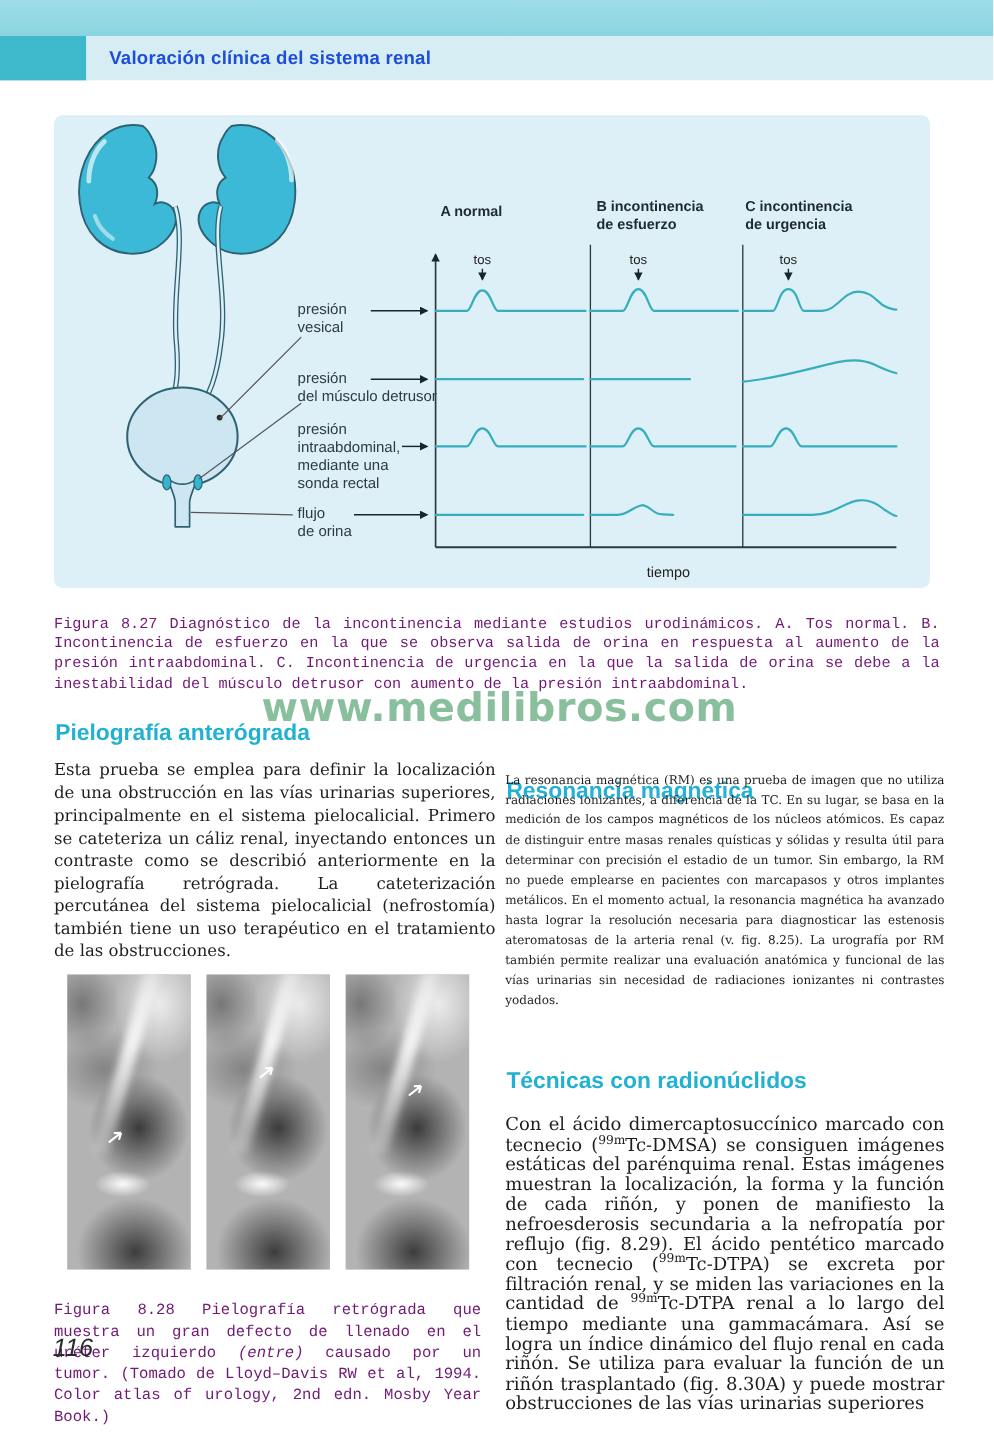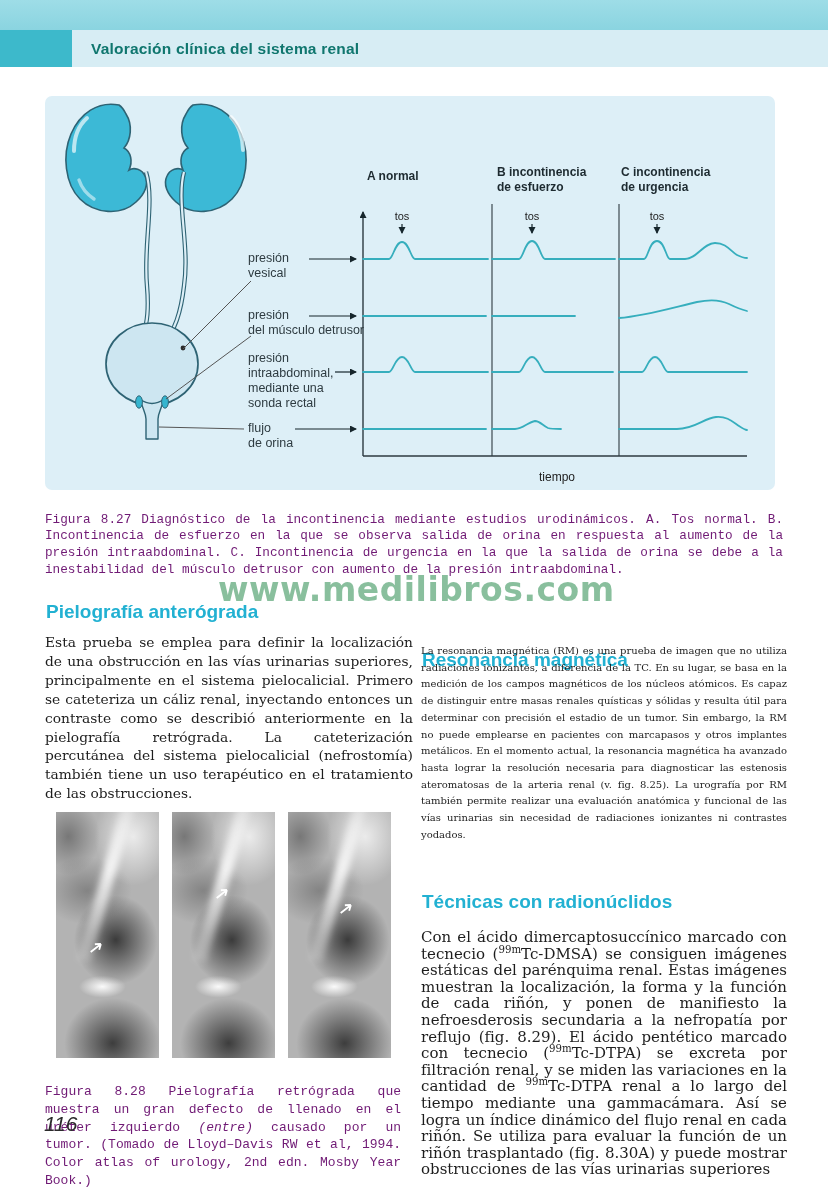--- a/index.html
+++ b/index.html
@@ -5,21 +5,21 @@
   html,body{margin:0;padding:0;background:#ffffff;}
   .page{position:relative;width:828px;height:1198px;background:#ffffff;overflow:hidden;
         font-family:"Liberation Sans",sans-serif;}
 
   
   .band-top{position:absolute;left:0;top:0;width:828px;height:30px;
             background:linear-gradient(#9edde7,#8ad4e0);}
   .band-square{position:absolute;left:0;top:30px;width:72px;height:37px;background:#3db9cb;}
   .band-title{position:absolute;left:72px;top:30px;width:756px;height:37px;background:#d7edf4;
               display:flex;align-items:center;}
-  .band-title span{margin-left:19px;font-size:15.5px;font-weight:600;color:#0f766e;letter-spacing:.2px;}
+  .band-title span{margin-left:19px;font-size:15.5px;font-weight:600;color:#1d4ed8;letter-spacing:.2px;}
 
   
   .figure827{position:absolute;left:45px;top:96px;width:730px;height:394px;
              background:#ddeff7;border-radius:7px;}
   .figure827 svg{display:block;width:730px;height:394px;}
   .svg-h{font-family:"Liberation Sans",sans-serif;font-size:12px;font-weight:bold;fill:#1d2a30;}
   .svg-s{font-family:"Liberation Sans",sans-serif;font-size:11px;fill:#222;}
   .svg-l{font-family:"Liberation Sans",sans-serif;font-size:12.5px;fill:#2e3b41;}
   .svg-t{font-family:"Liberation Sans",sans-serif;font-size:12px;fill:#222;}
 

